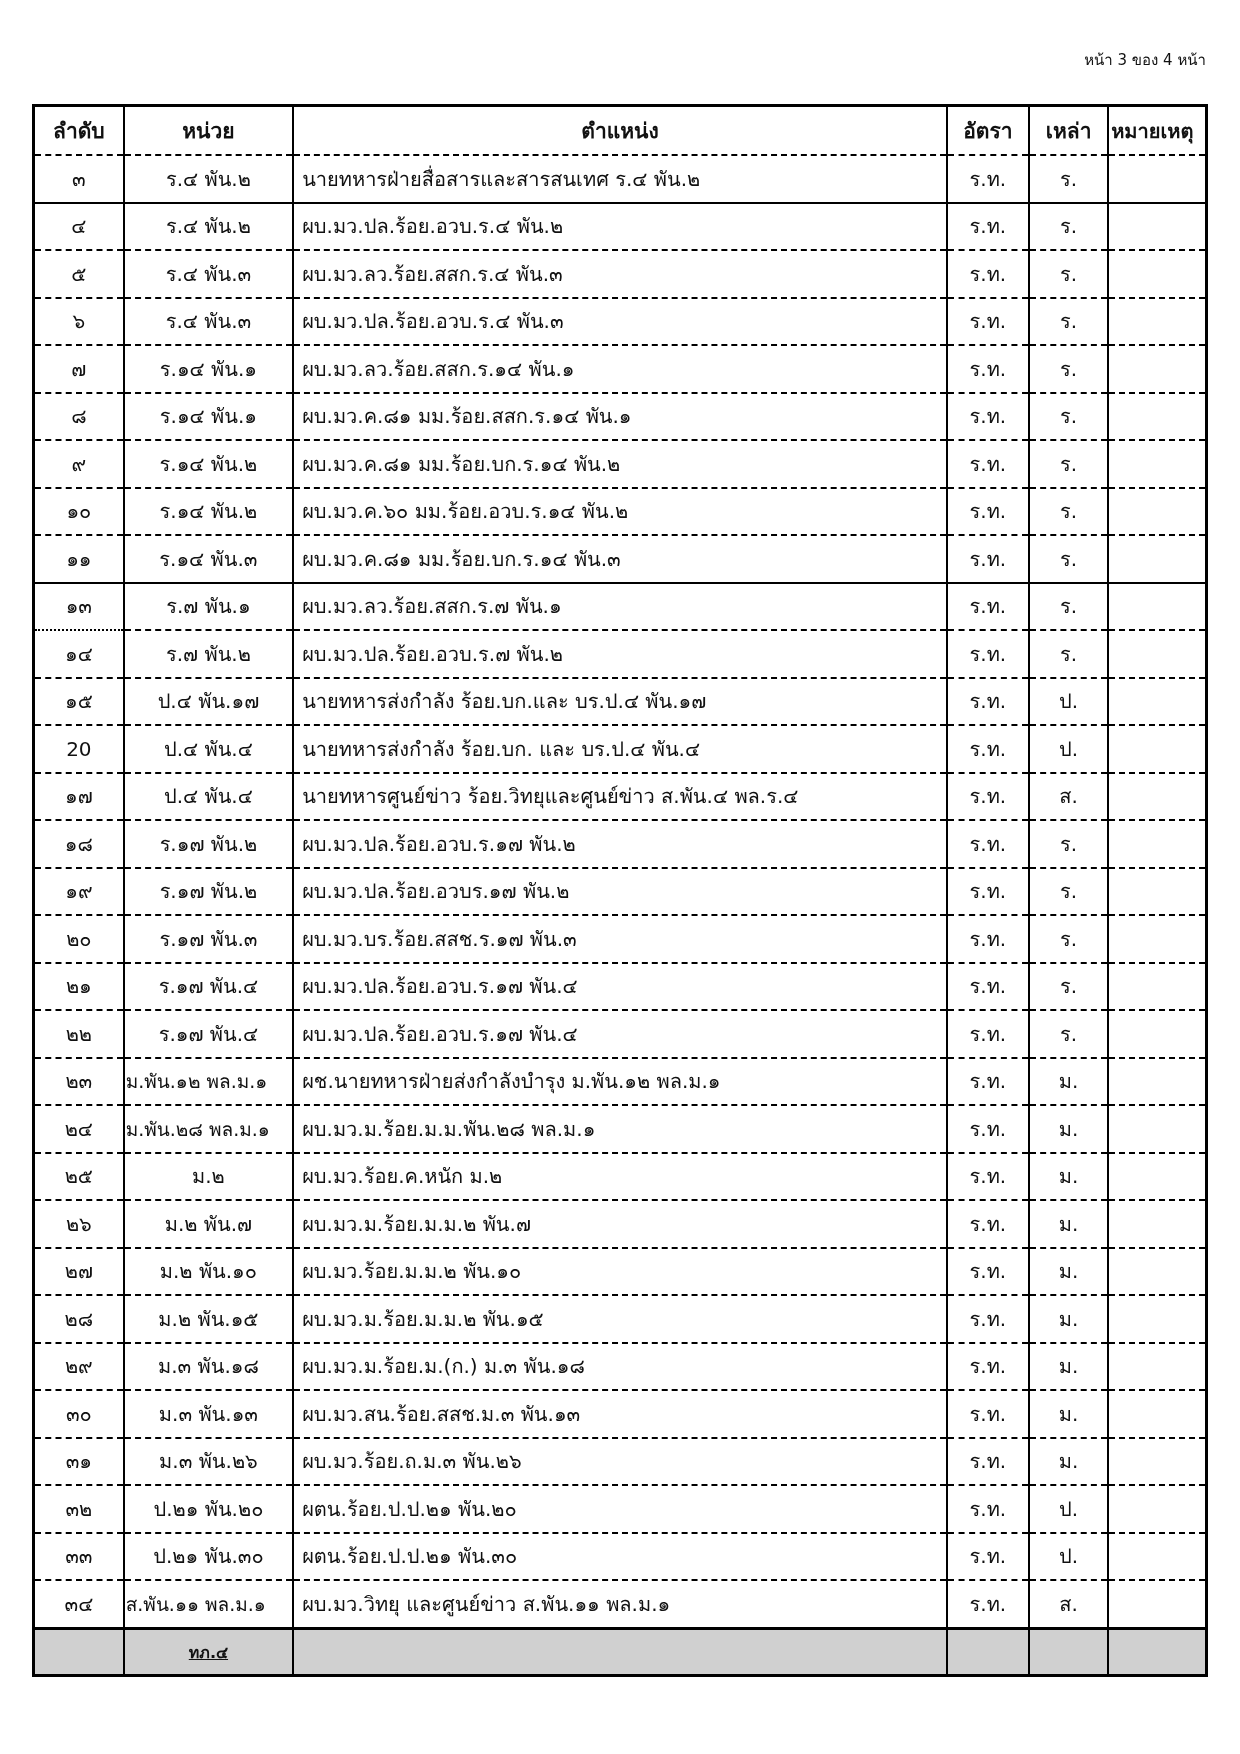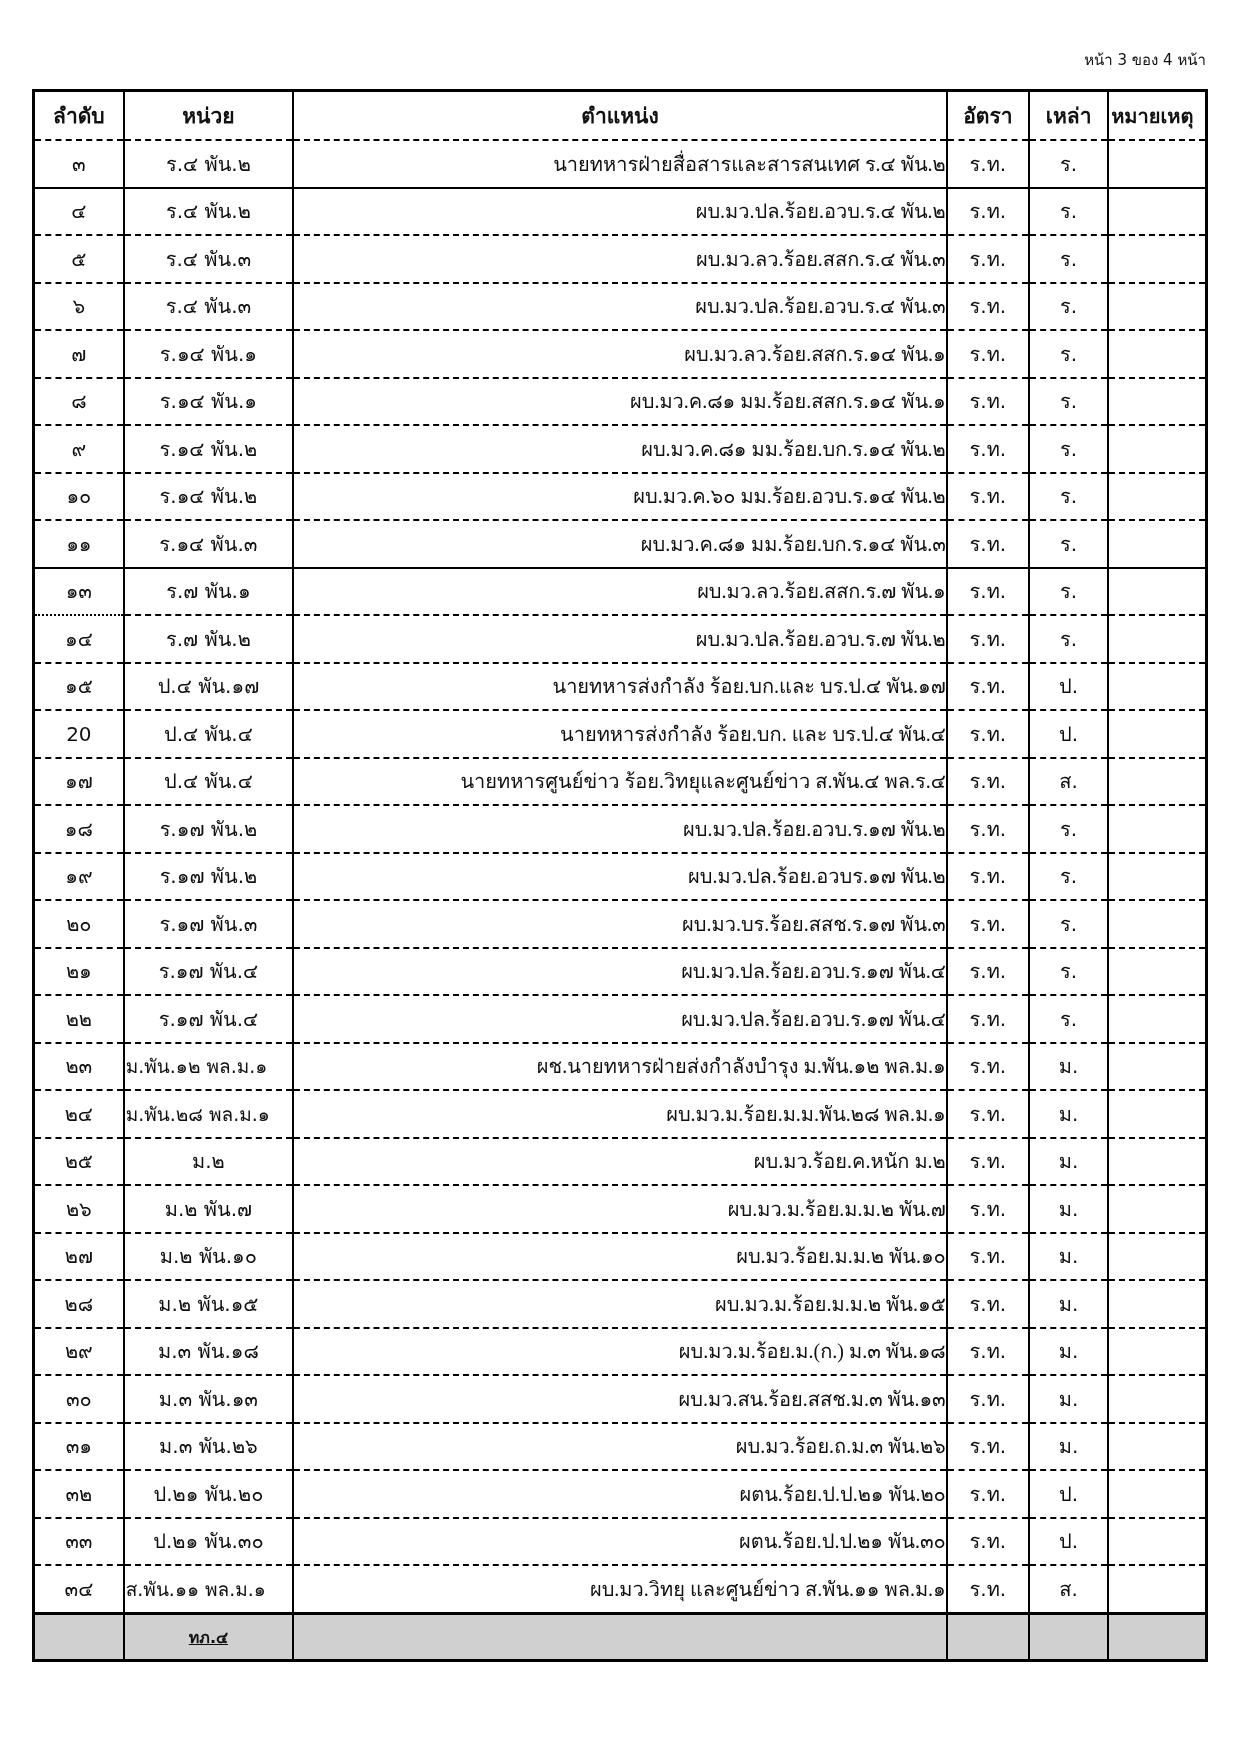--- a/index.html
+++ b/index.html
@@ -19,21 +19,21 @@
       position: absolute;
       top: 48px;
       right: 34px;
       font-size: 15px;
       font-family: "DejaVu Sans", sans-serif;
       color: #111;
     }
     .doc-table {
       position: absolute;
       left: 32px;
-      top: 89px;
+      top: 104px;
       width: 1176px;
       border-collapse: collapse;
       table-layout: fixed;
       border: 3px solid #000;
     }
     .doc-table col.c-seq { width: 90px; }
     .doc-table col.c-unit { width: 169px; }
     .doc-table col.c-pos { width: 652px; }
     .doc-table col.c-rate { width: 82px; }
     .doc-table col.c-branch { width: 79px; }
@@ -62,23 +62,22 @@
       text-align: center;
       border-left: 2px solid #000;
       border-right: 2px solid #000;
       border-bottom: 2px dashed #000;
       padding: 0;
       white-space: nowrap;
       overflow: hidden;
       vertical-align: middle;
     }
     .doc-table td.td-pos {
-      text-align: right;
-      padding-left: 21px;
-      font-family: Liberation Serif, serif;
+      text-align: left;
+      padding-left: 8px;
     }
     .doc-table td.td-unit.tight {
       font-size: 19px;
       text-align: left;
       padding-left: 1px;
     }
     .doc-table tr.solid-bottom td { border-bottom: 2px solid #000; }
     .doc-table tr.dotted-bottom td.td-seq { border-bottom: 2px dotted #000; }
 
     .doc-table tr.total-row td {

